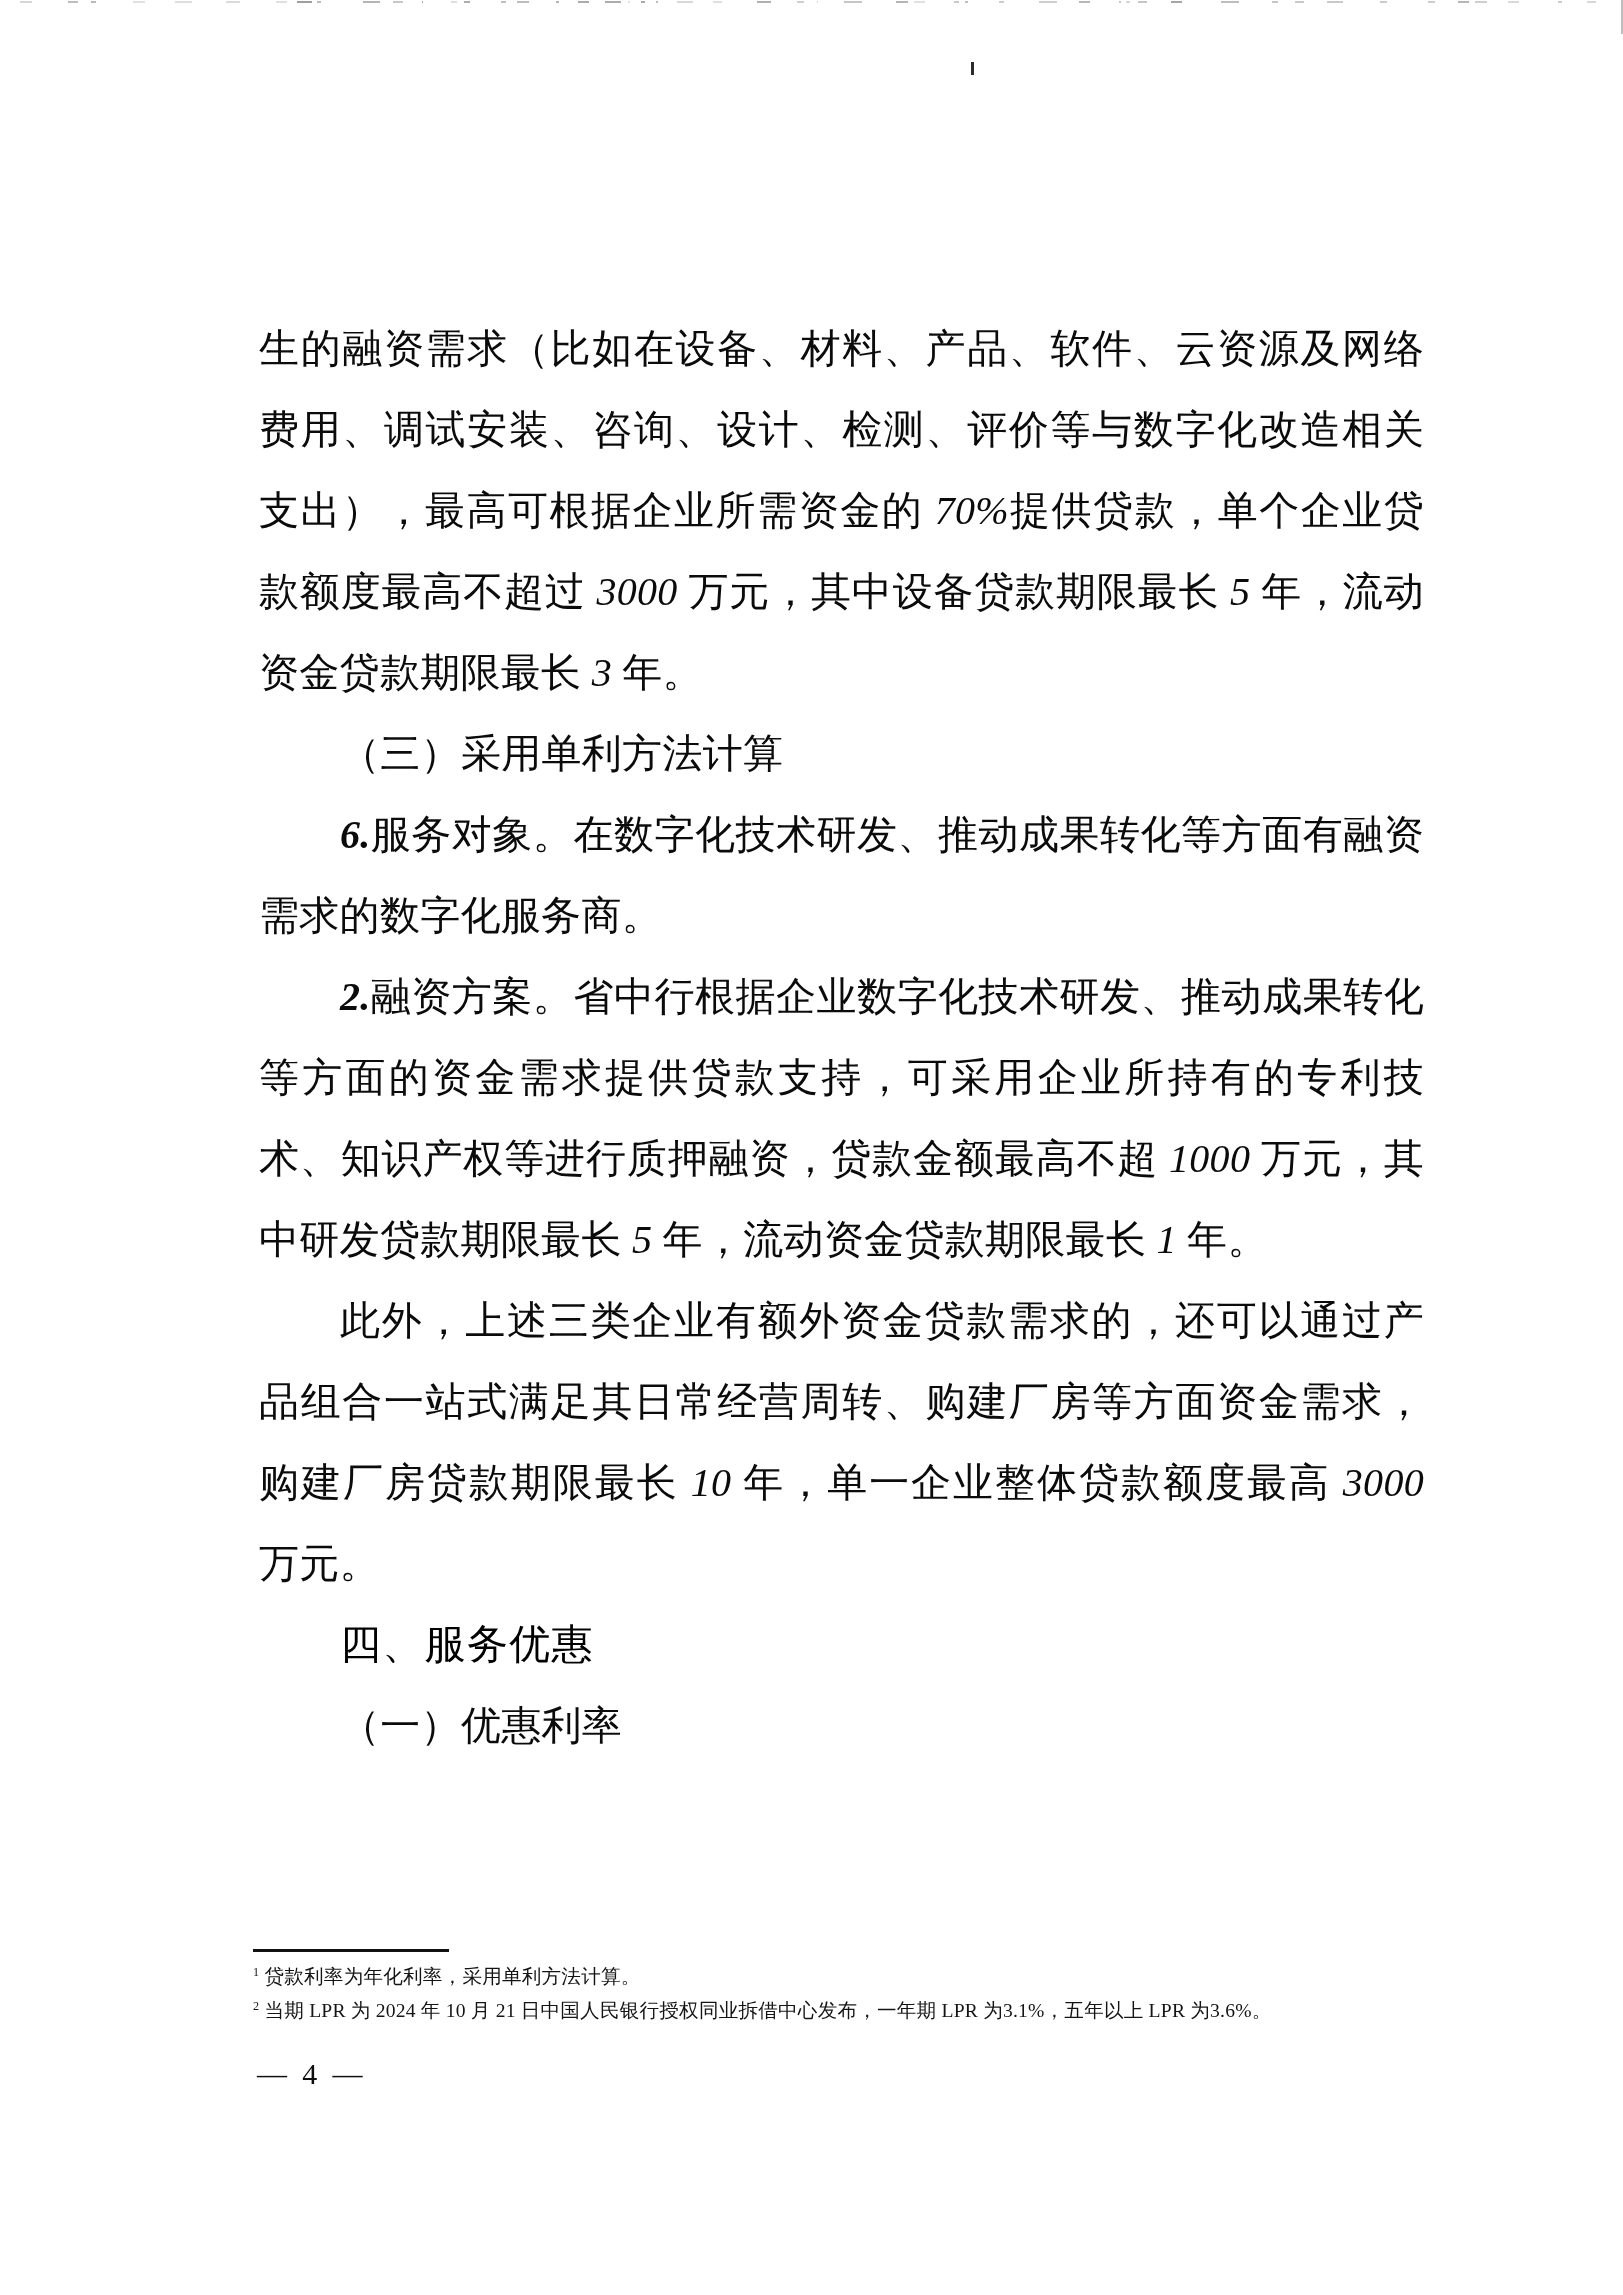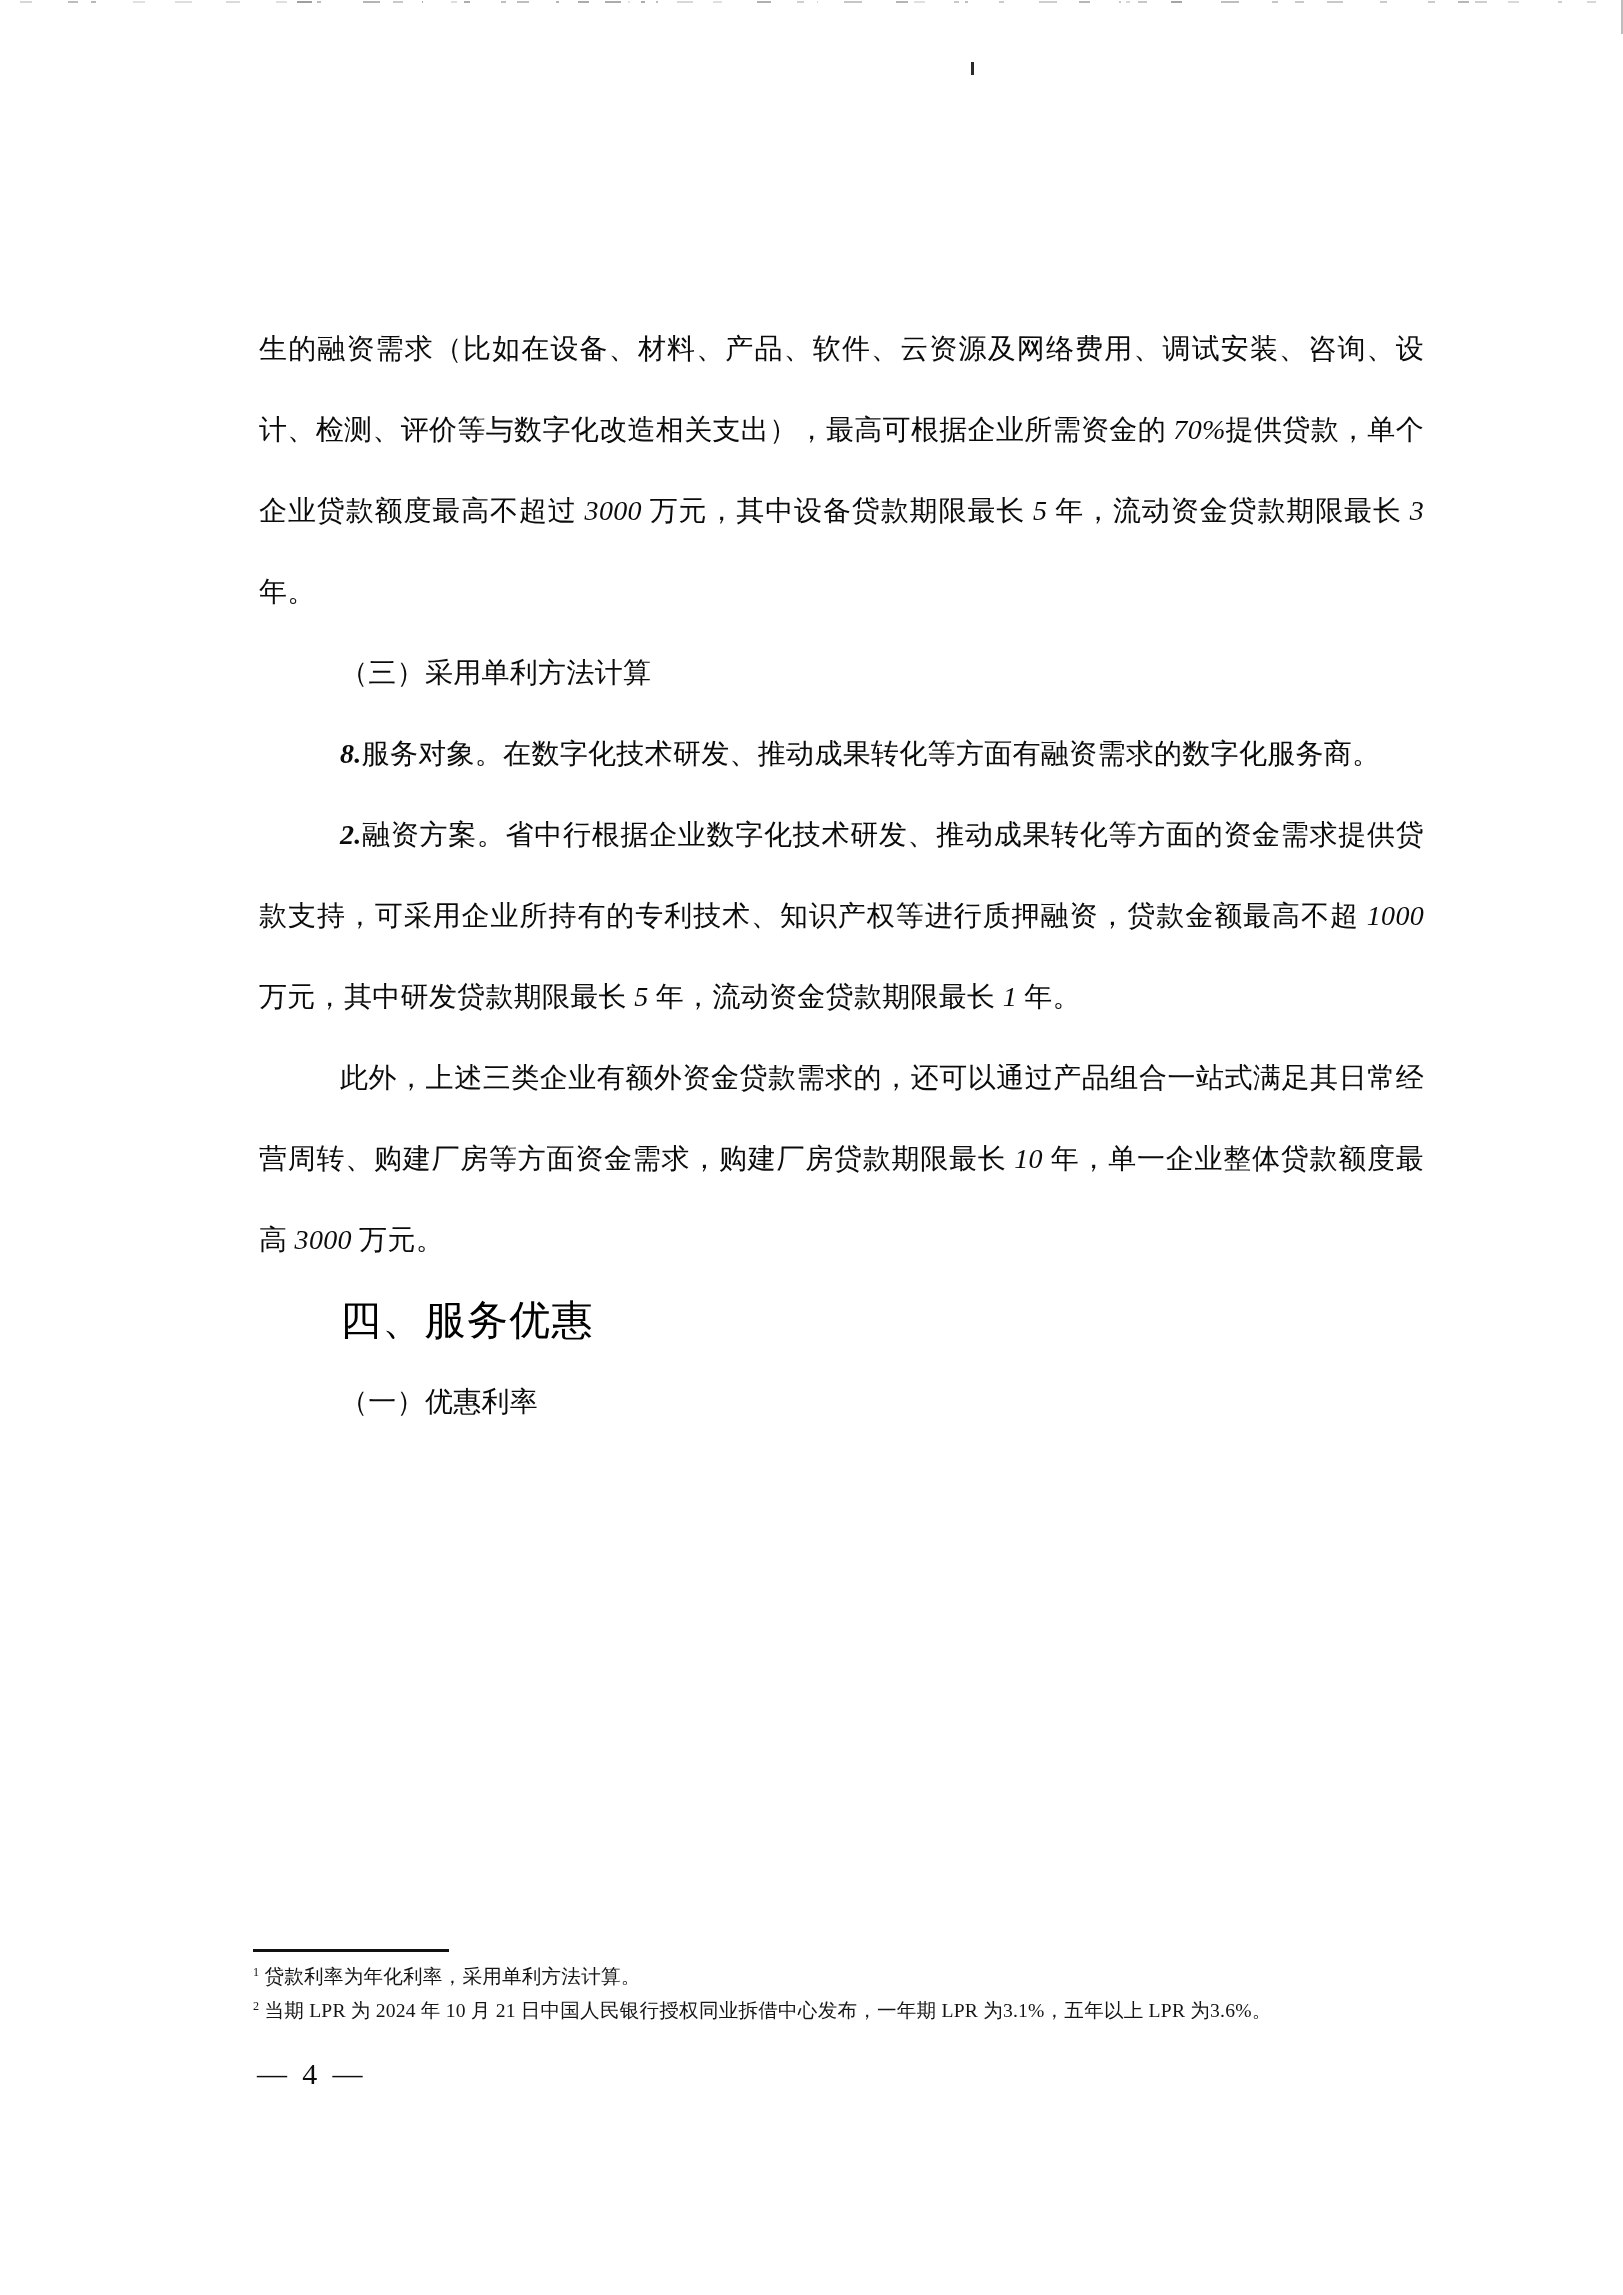--- a/index.html
+++ b/index.html
@@ -59,21 +59,21 @@
   #content {
     position: absolute;
     left: 259px;
     top: 308px;
     width: 1165px;
   }
 
   
   .p {
     font-family: "Liberation Serif", "DejaVu Serif", serif;
-    font-size: 28px;
+    font-size: 40px;
     line-height: 81px;
     letter-spacing: 0.3px;
     text-align: justify;
     text-justify: inter-ideograph;
     margin: 0;
     color: #0b0b0b;
     font-style: italic;
     font-synthesis: none;
   }
   .p.indent { text-indent: 81px; }
@@ -203,21 +203,21 @@
 <div id="scan-edge-right"></div>
 
 <div id="page">
 
   <div id="content">
 
     <p class="p noindent">生的融资需求（比如在设备、材料、产品、软件、云资源及网络费用、调试安装、咨询、设计、检测、评价等与数字化改造相关支出），最高可根据企业所需资金的 70%提供贷款，单个企业贷款额度最高不超过 3000 万元，其中设备贷款期限最长 5 年，流动资金贷款期限最长 3 年。</p>
 
     <p class="p indent">（三）采用单利方法计算</p>
 
-    <p class="p indent"><span class="runin">8.服务对象。</span><span>在数字化技术研发、推动成果转化等方面有融资需求的数字化服务商。</span></p>
+    <p class="p indent"><span class="runin">6.服务对象。</span><span>在数字化技术研发、推动成果转化等方面有融资需求的数字化服务商。</span></p>
 
     <p class="p indent"><span class="runin">2.融资方案。</span><span>省中行根据企业数字化技术研发、推动成果转化等方面的资金需求提供贷款支持，可采用企业所持有的专利技术、知识产权等进行质押融资，贷款金额最高不超 1000 万元，其中研发贷款期限最长 5 年，流动资金贷款期限最长 1 年。</span></p>
 
     <p class="p indent">此外，上述三类企业有额外资金贷款需求的，还可以通过产品组合一站式满足其日常经营周转、购建厂房等方面资金需求，购建厂房贷款期限最长 10 年，单一企业整体贷款额度最高 3000 万元。</p>
 
     <p class="h-section">四、服务优惠</p>
 
     <p class="p indent">（一）优惠利率</p>
 
 

